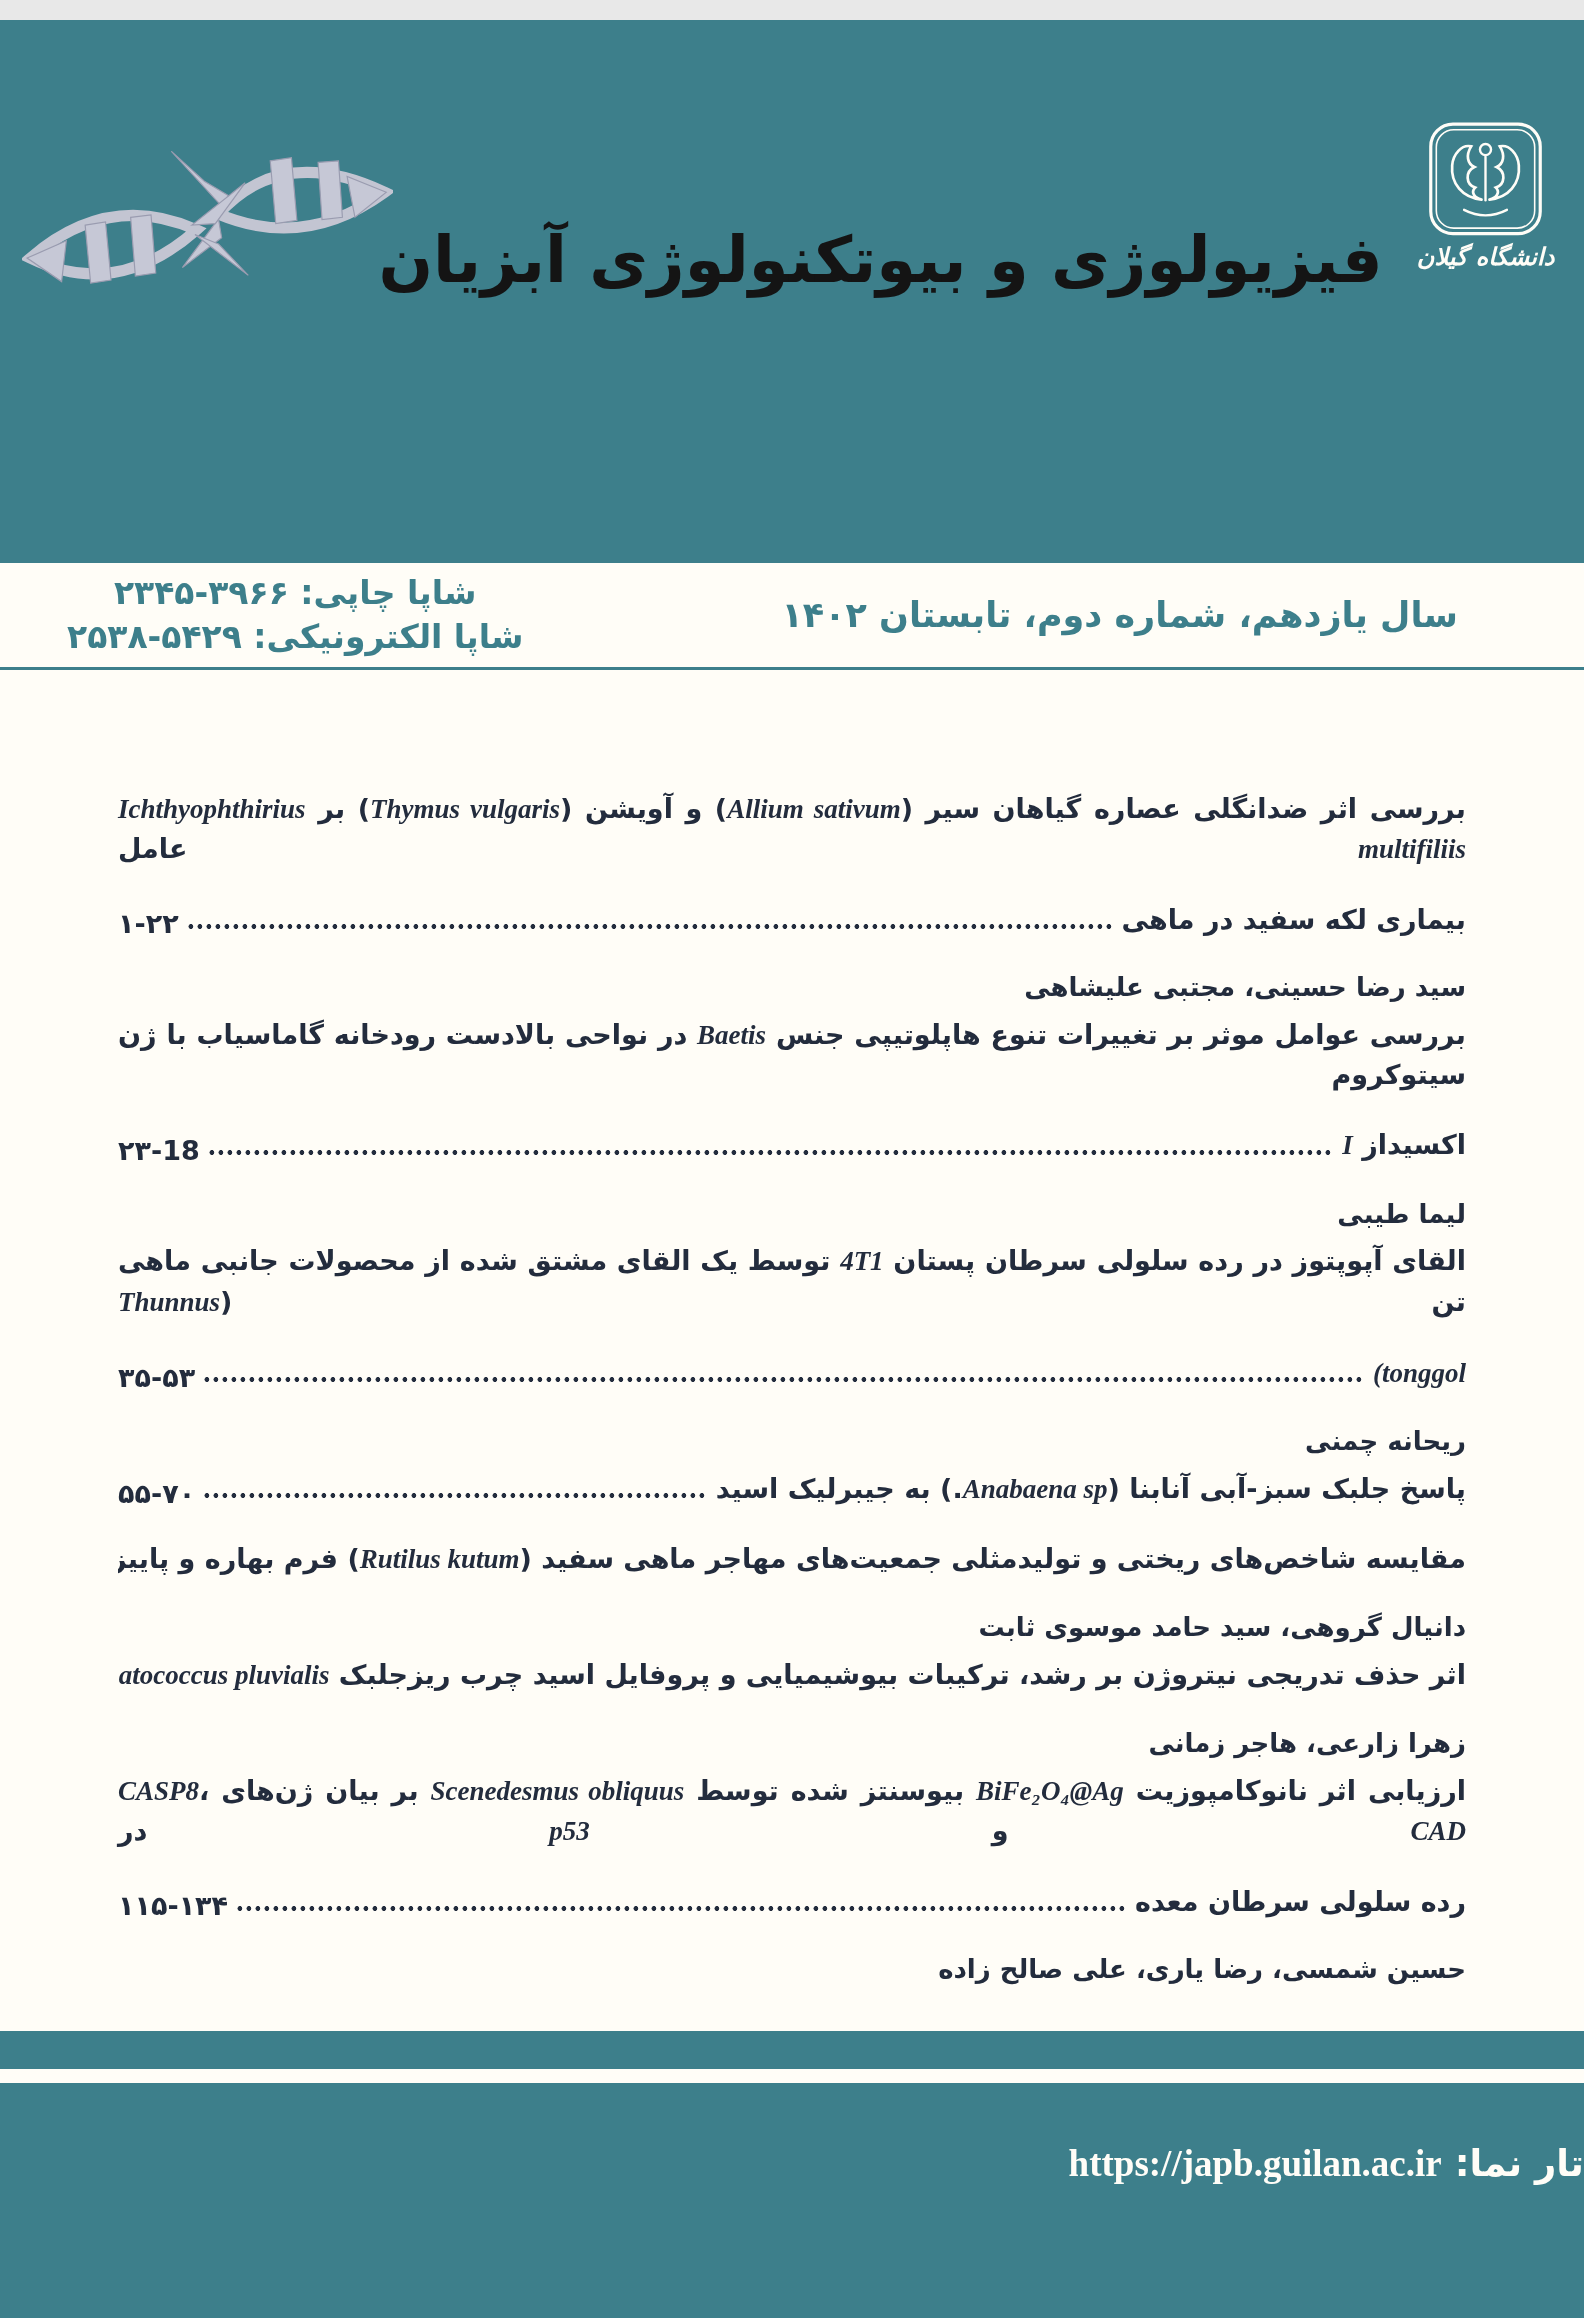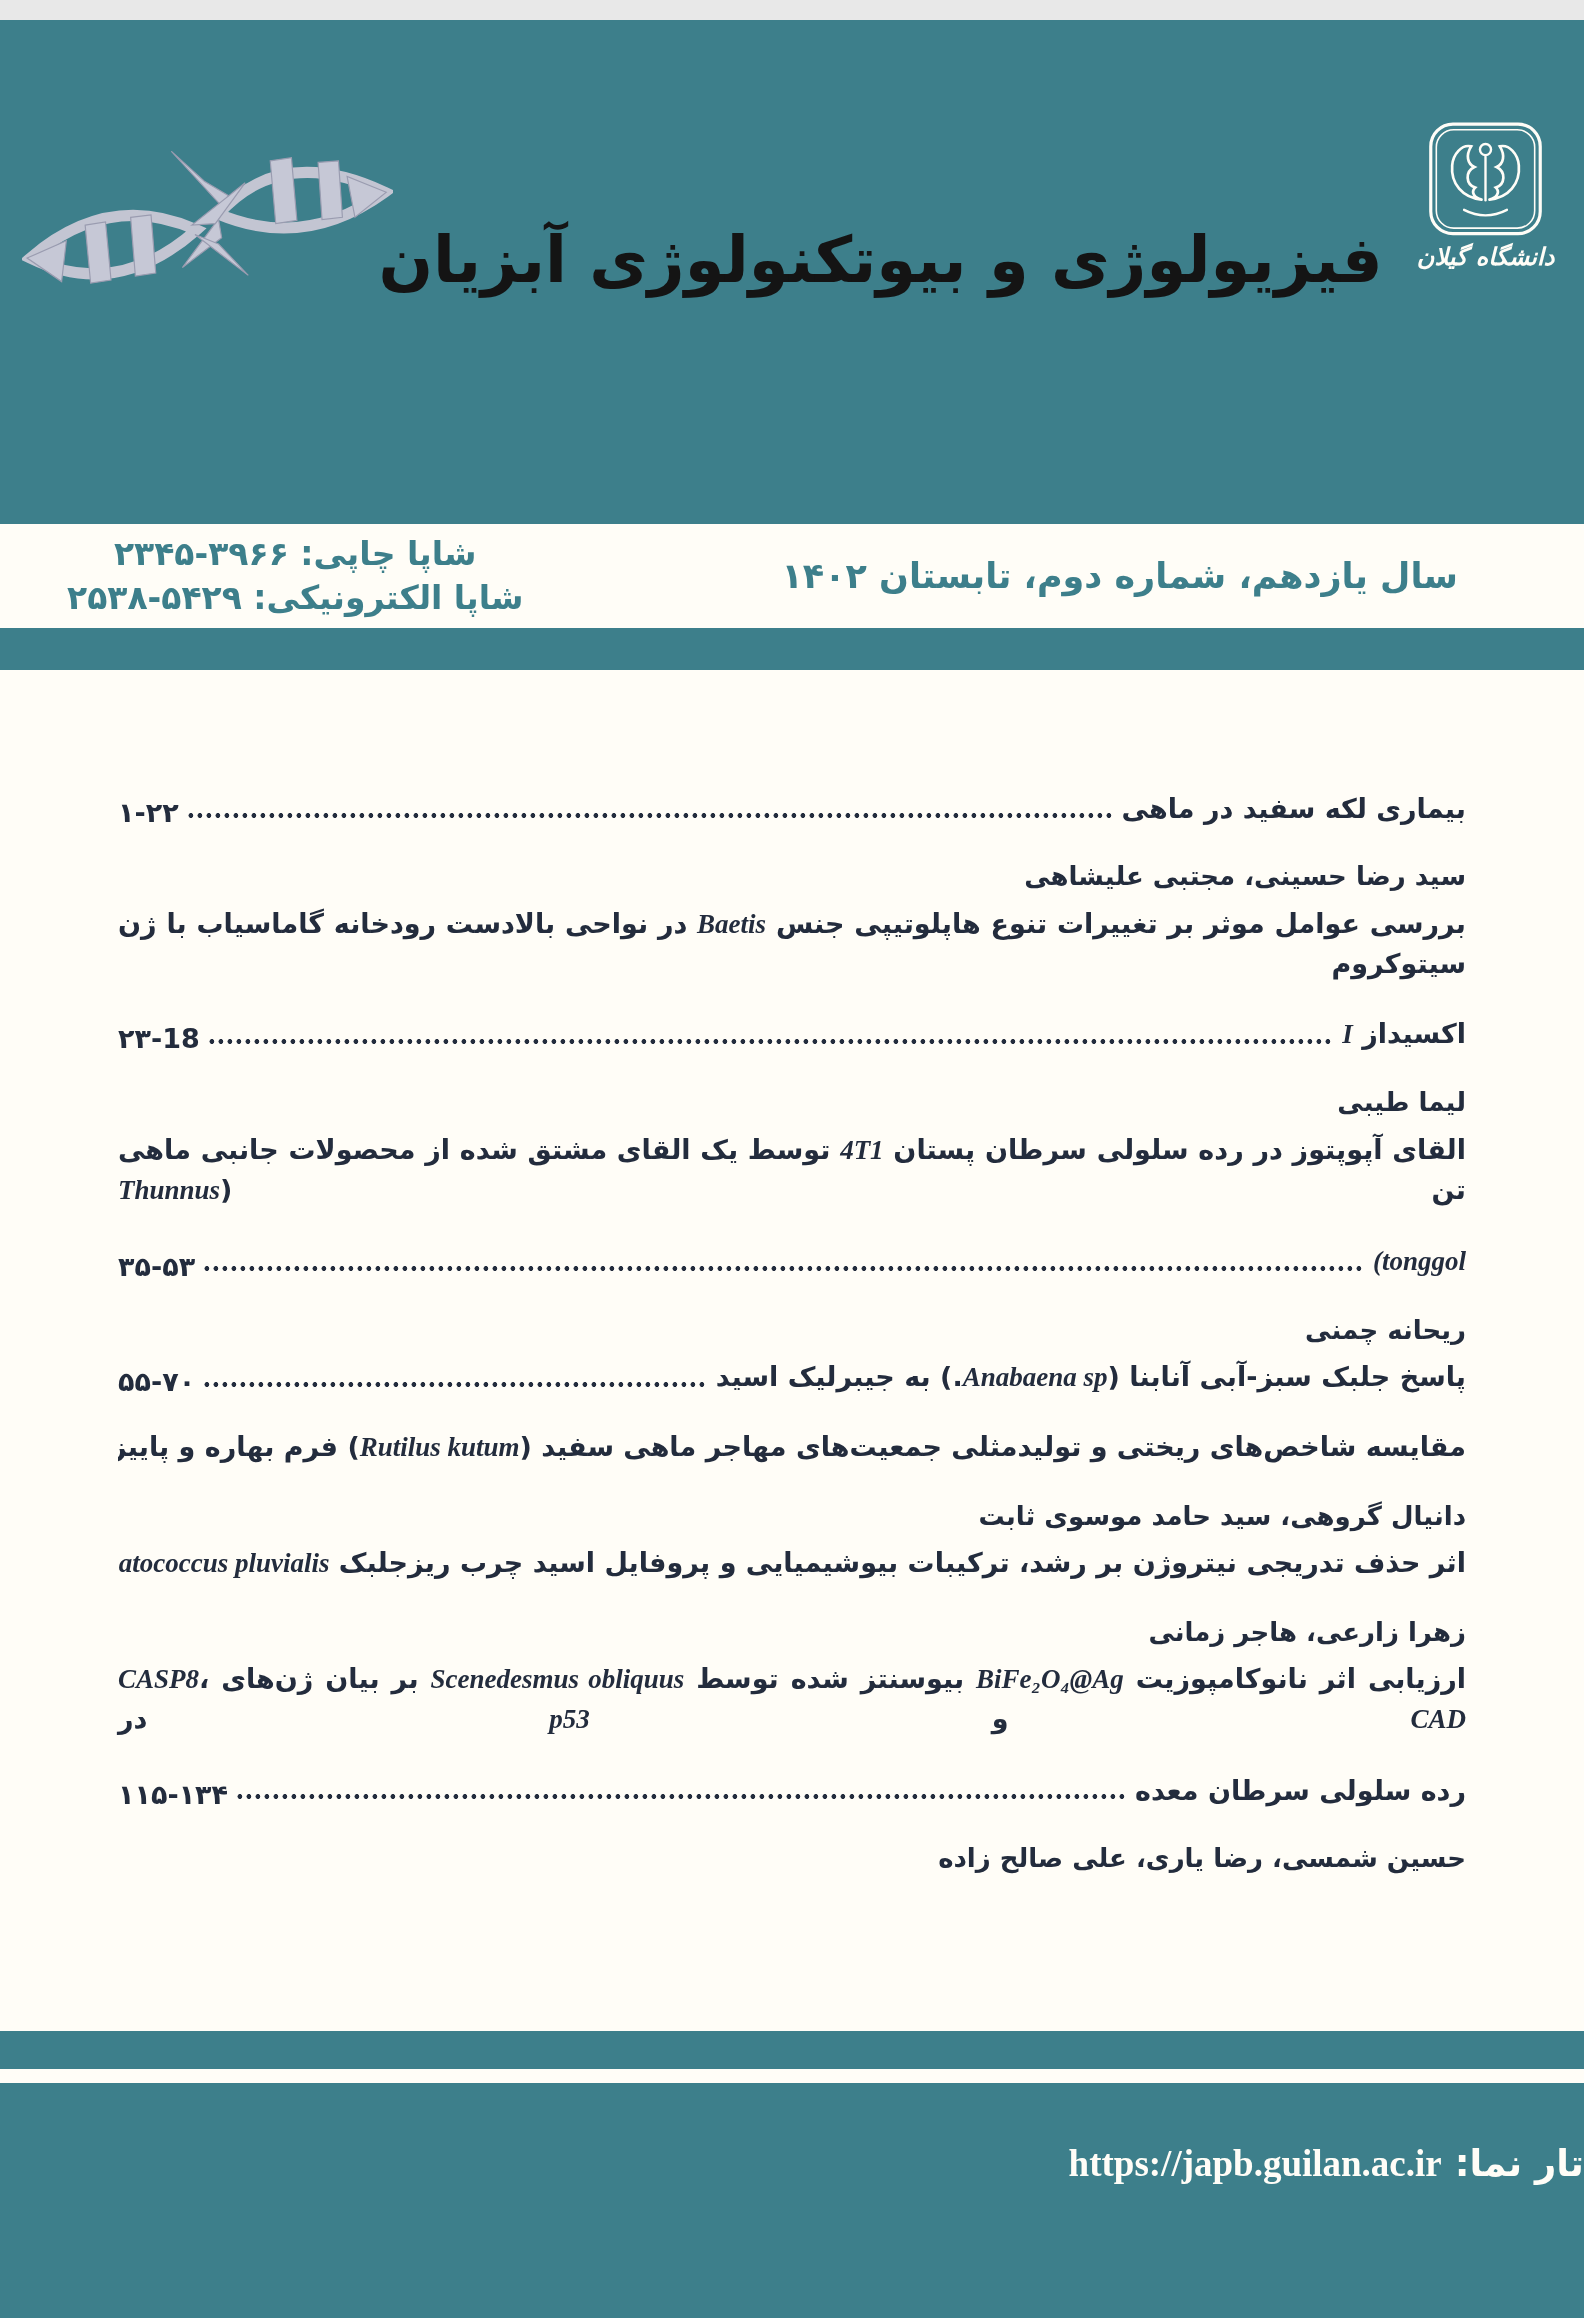--- a/index.html
+++ b/index.html
@@ -17,21 +17,21 @@
     letter-spacing:0.8px;
   }
   .emblem { position:absolute; top:101px; right:39px; width:119px; }
   .emblem-name {
     position:absolute; top:223px; right:7.9px; width:181px;
     text-align:center; color:#fffdf7; font-size:24px; font-weight:bold;
     font-style:italic;
   }
   
   .issue-bar {
-    position:absolute; top:504px; left:0; width:100%; height:104px;
+    position:absolute; top:543px; left:0; width:100%; height:104px;
     background:#fffdf7; box-sizing:border-box;
     display:flex; align-items:center; justify-content:space-between;
     padding:0 126px 0 67px; color:#3d7f8b;
   }
   .issue-info { font-size:35px; font-weight:800; white-space:nowrap; }
   .issn-block { font-size:33px; font-weight:800; text-align:center; line-height:1.32; }
   .issn-line { white-space:nowrap; }
   .num { unicode-bidi:isolate; direction:ltr; }
   
   .toc-panel {
@@ -118,20 +118,21 @@
     <div class="issue-info">سال یازدهم، شماره دوم، تابستان ۱۴۰۲</div>
     <div class="issn-block">
       <div class="issn-line"><span>شاپا چاپی: </span><span class="num">۲۳۴۵-۳۹۶۶</span></div>
       <div class="issn-line"><span>شاپا الکترونیکی: </span><span class="num">۲۵۳۸-۵۴۲۹</span></div>
     </div>
   </div>
 
   <div class="toc-panel" dir="rtl">
     <div id="toc-list">
     <div class="toc-entry">
+      <div class="title-line1"><span>بررسی اثر ضدانگلی عصاره گیاهان سیر (</span><span class="latin">Allium sativum</span><span>) و آویشن (</span><span class="latin">Thymus vulgaris</span><span>) بر </span><span class="latin">Ichthyophthirius multifiliis</span><span> عامل</span></div>
       <div class="toc-row">
         <span class="toc-row-title"><span>بیماری لکه سفید در ماهی</span></span>
         <span class="dots"></span>
         <span class="pages num">۱-۲۲</span>
       </div>
       <div class="authors">سید رضا حسینی، مجتبی علیشاهی</div>
     </div>
 
     <div class="toc-entry">
       <div class="title-line1"><span>بررسی عوامل موثر بر تغییرات تنوع هاپلوتیپی جنس </span><span class="latin">Baetis</span><span> در نواحی بالادست رودخانه گاماسیاب با ژن سیتوکروم</span></div>

